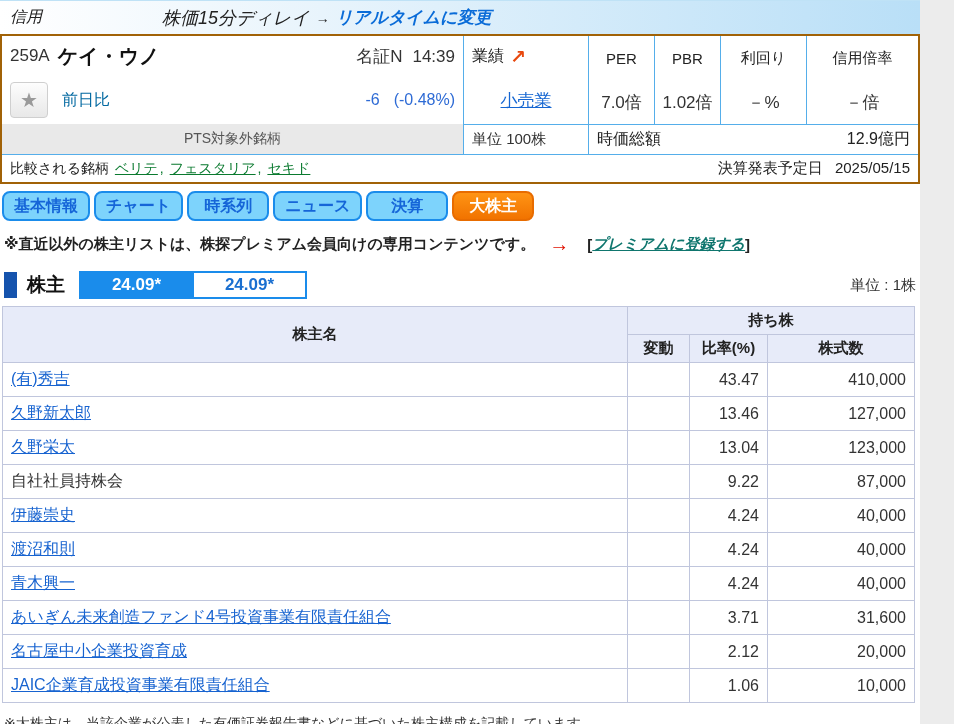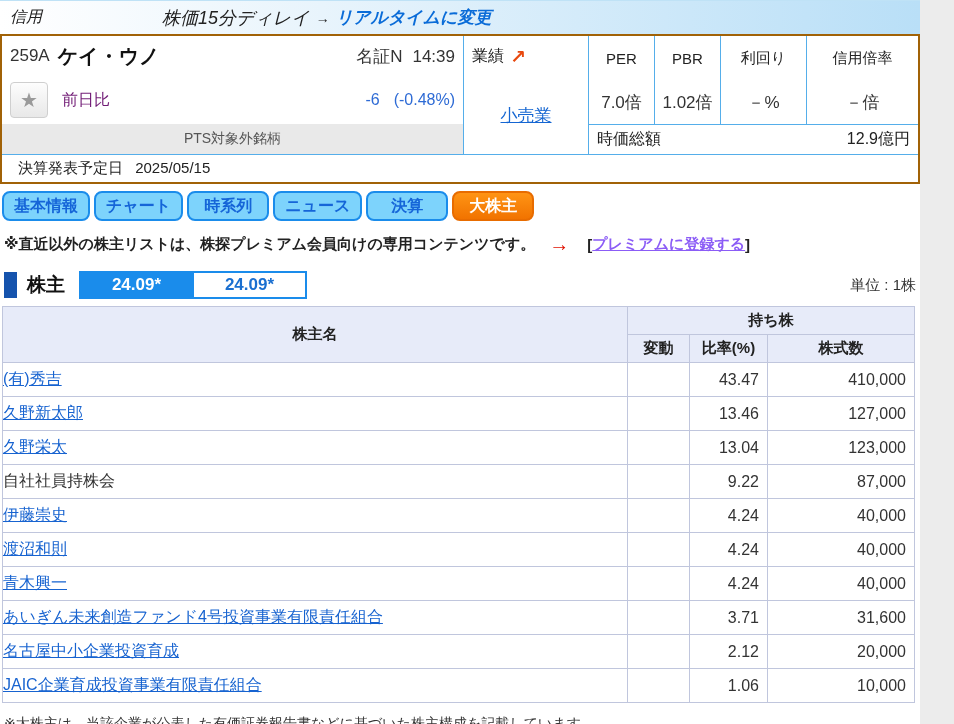--- a/index.html
+++ b/index.html
@@ -35,21 +35,21 @@
   .market-time { margin-left:auto; font-size:17px; color:#333; white-space:nowrap; }
   .market-time span { margin-left:10px; }
 
   .price-row { height:48px; display:flex; align-items:center; padding:0 8px; }
   .star-btn {
     width:38px; height:36px; background:linear-gradient(#fdfdfd,#e8e8e8);
     border:1px solid #cfcfcf; border-radius:4px; color:#9a9a9a;
     font-size:20px; display:flex; align-items:center; justify-content:center; cursor:pointer;
   }
   .price { font-size:27px; font-weight:bold; color:#111; margin-left:52px; }
-  .prev-label { font-size:16px; color:#701a75; margin-left:14px; }
+  .prev-label { font-size:16px; color:#0369a1; margin-left:14px; }
   .change-group { margin-left:auto; font-size:16px; color:#2e6bd5; white-space:nowrap; }
   .change-group .pct { margin-left:14px; }
 
   .pts-row { height:30px; background:#e9e9e9; display:flex; align-items:center; justify-content:center;
     font-size:14px; color:#555; }
 
   .gyoseki { height:40px; display:flex; align-items:center; padding-left:8px; font-size:16px; color:#222; }
   .up-arrow { color:#e8490f; font-size:19px; font-weight:bold; margin-left:6px; }
   .sector { flex:1; display:flex; align-items:center; justify-content:center; }
   .sector a { font-size:17px; color:#1566d2; }
@@ -81,21 +81,21 @@
     text-decoration:none;
   }
   .tab.active {
     background:linear-gradient(#ff9414,#f17300); border-color:#e86c00; color:#fff;
   }
 
   
   .notice { display:flex; align-items:center; margin:12px 0 0 4px; font-size:15px; font-weight:bold; color:#222; }
   .notice .red-arrow { color:#e01000; font-size:20px; margin:0 18px 0 14px; }
   .notice .bracket { color:#222; }
-  .notice a { color:#8b5cf6; }
+  .notice a { color:#0f766e;font-style:italic; }
 
   
   .sec-head { display:flex; align-items:center; margin:14px 4px 0 4px; height:30px; }
   .sec-marker { width:13px; height:26px; background:#1553ad; margin-right:10px; }
   .sec-title { font-size:19px; font-weight:bold; color:#111; margin-right:14px; }
   .year-btn {
     width:115px; height:28px; display:flex; align-items:center; justify-content:center;
     font-size:17px; font-weight:bold; border:2px solid #1a8ceb; cursor:pointer;
     background:#1a8ceb; color:#fff;
   }
@@ -103,21 +103,21 @@
   .unit-note { margin-left:auto; font-size:15px; color:#333; }
 
   
   table { border-collapse:collapse; width:913px; margin:6px 0 0 2px; }
   th, td { border:1px solid #c0c6dd; }
   thead th { background:#e7ebf9; font-size:15px; font-weight:bold; color:#222; height:28px; }
   th.col-name { width:625px; }
   th.col-change { width:62px; }
   th.col-ratio { width:78px; }
   td { height:34px; font-size:16px; }
-  td.cell-name { }
+  td.cell-name { padding-left:8px; }
   td.cell-name a { color:#1763d0; text-decoration:underline; }
   td.cell-name span { color:#333; }
   td.num { text-align:right; padding-right:8px; color:#333; }
 
   .footnote { margin:12px 0 0 4px; font-size:14px; color:#333; }
 </style>
 </head>
 <body>
 
 <div class="page">
@@ -149,20 +149,21 @@
       </div>
 
       <div class="col-mid">
         <div class="gyoseki">
           <span>業績</span>
           <span class="up-arrow">↗</span>
         </div>
         <div class="sector">
             <a href="#">小売業</a>
           </div>
+        <div class="unit-cell">単位 100株</div>
       </div>
 
       <div class="col-right">
         <div class="metrics">
           <div class="metric">
             <span class="m-label">PER</span>
             <span class="m-value">7.0倍</span>
           </div>
           <div class="metric">
             <span class="m-label">PBR</span>
@@ -178,20 +179,26 @@
           </div>
         </div>
         <div class="cap-row">
           <span>時価総額</span>
           <span>12.9億円</span>
         </div>
       </div>
     </div>
 
     <div class="panel-bottom">
+      <span class="compare">
+        <span>比較される銘柄</span>
+        <a href="#">ベリテ</a><span class="comma">,</span>
+        <a href="#">フェスタリア</a><span class="comma">,</span>
+        <a href="#">セキド</a>
+      </span>
       <span class="earnings">
         <span>決算発表予定日</span>
         <span>2025/05/15</span>
       </span>
     </div>
   </div>
 
   <div class="tabs">
     <a href="#" class="tab">基本情報</a>
     <a href="#" class="tab">チャート</a>

